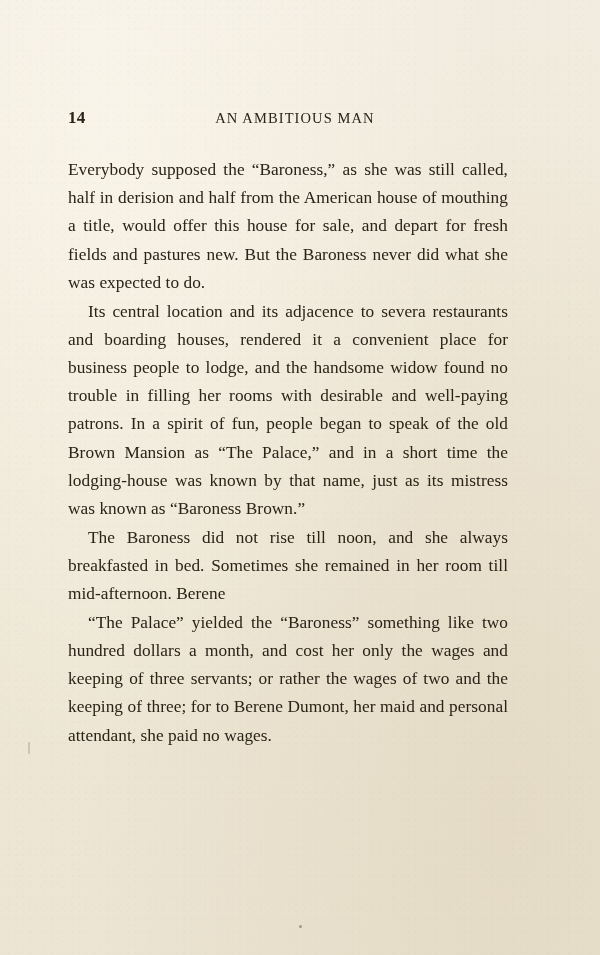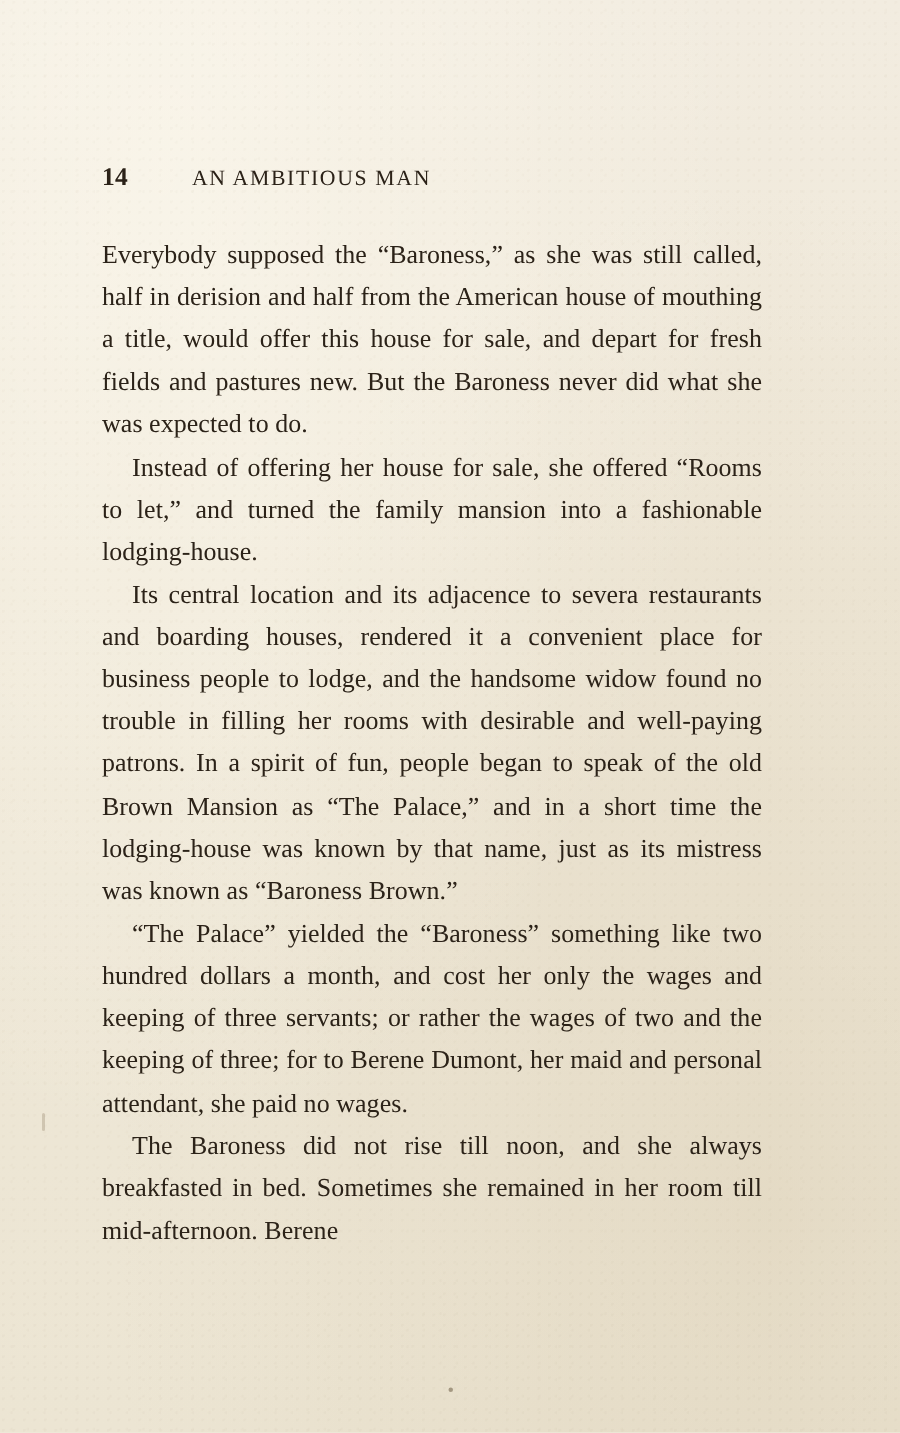--- a/index.html
+++ b/index.html
@@ -49,21 +49,21 @@
   }
   .folio {
     font-size: 17px;
     font-weight: bold;
     letter-spacing: 0.2px;
     width: 60px;
     flex: none;
   }
   .running-head {
     flex: 1;
-    text-align: left;
+    text-align: center;
     font-size: 14.5px;
     letter-spacing: 1.1px;
     font-variant: small-caps;
     text-transform: uppercase;
     padding-right: 46px;
     white-space: nowrap;
   }
   p {
     margin: 0 0 0.5px 0;
     font-size: 17.3px;
@@ -100,21 +100,20 @@
 
 <div class="page">
   <div class="content">
 
     <div class="header-row">
       <div class="folio">14</div>
       <div class="running-head">AN AMBITIOUS MAN</div>
     </div>
 
     <p>Everybody supposed the “Baroness,” as she was still called, half in derision and half from the American house of mouthing a title, would offer this house for sale, and depart for fresh fields and pastures new. But the Baroness never did what she was expected to do.</p>
-    <p class="indent">Instead of offering her house for sale, she offered “Rooms to let,” and turned the family mansion into a fashionable lodging-house.</p>
     <p class="indent">Its central location and its adjacence to severa restaurants and boarding houses, rendered it a convenient place for business people to lodge, and the handsome widow found no trouble in filling her rooms with desirable and well-paying patrons. In a spirit of fun, people began to speak of the old Brown Mansion as “The Palace,” and in a short time the lodging-house was known by that name, just as its mistress was known as “Baroness Brown.”</p>
+    <p class="indent">The Baroness did not rise till noon, and she always breakfasted in bed. Sometimes she remained in her room till mid-afternoon. Berene</p>
     <p class="indent">“The Palace” yielded the “Baroness” something like two hundred dollars a month, and cost her only the wages and keeping of three servants; or rather the wages of two and the keeping of three; for to Berene Dumont, her maid and personal attendant, she paid no wages.</p>
-    <p class="indent">The Baroness did not rise till noon, and she always breakfasted in bed. Sometimes she remained in her room till mid-afternoon. Berene</p>
 
   </div>
   <div class="edge-mark"></div>
   <div class="bottom-dot"></div>
 </div>
 
 </body></html>

